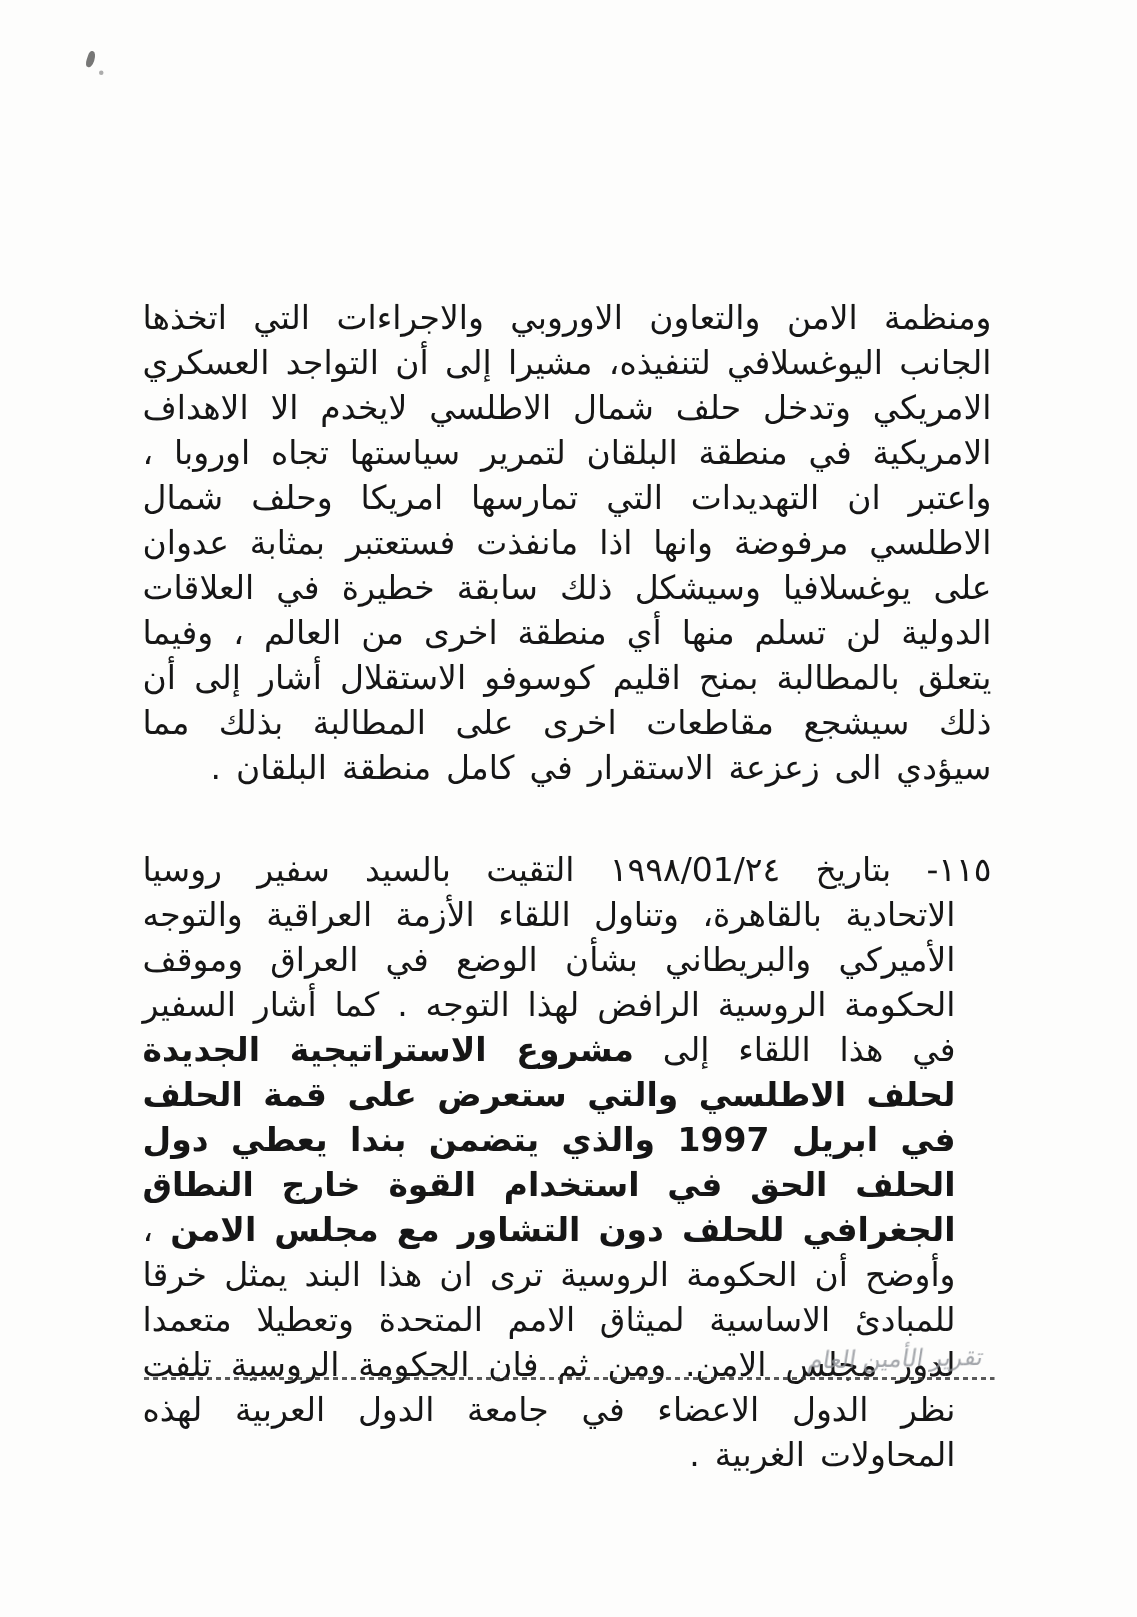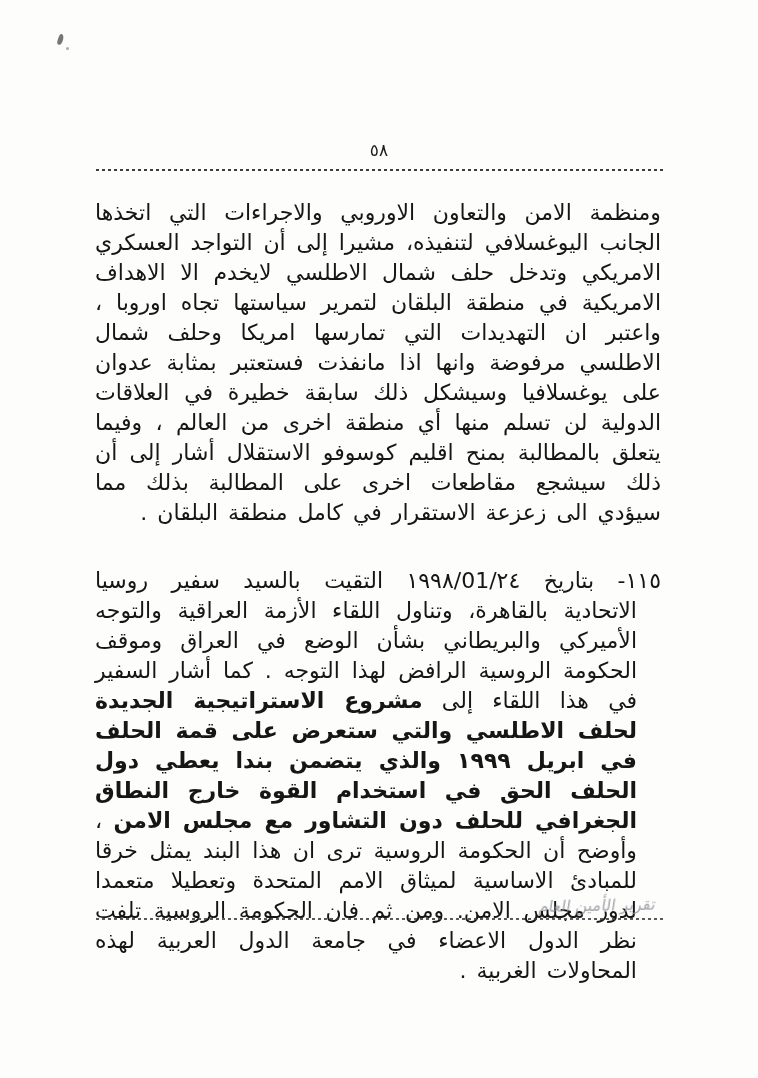--- a/index.html
+++ b/index.html
@@ -103,31 +103,27 @@
   }
 </style>
 </head>
 <body>
 
 <div class="page">
 
   <div class="speck"></div>
   <div class="speck2"></div>
 
-  <header class="page-header">
-    <div class="page-number">٥٨</div>
-    <div class="rule top-rule"></div>
-  </header>
 
   <main class="body-text">
     <p class="para">ومنظمة الامن والتعاون الاوروبي والاجراءات التي اتخذها الجانب اليوغسلافي لتنفيذه، مشيرا إلى أن التواجد العسكري الامريكي وتدخل حلف شمال الاطلسي لايخدم الا الاهداف الامريكية في منطقة البلقان لتمرير سياستها تجاه اوروبا ، واعتبر ان التهديدات التي تمارسها امريكا وحلف شمال الاطلسي مرفوضة وانها اذا مانفذت فستعتبر بمثابة عدوان على يوغسلافيا وسيشكل ذلك سابقة خطيرة في العلاقات الدولية لن تسلم منها أي منطقة اخرى من العالم ، وفيما يتعلق بالمطالبة بمنح اقليم كوسوفو الاستقلال أشار إلى أن ذلك سيشجع مقاطعات اخرى على المطالبة بذلك مما سيؤدي الى زعزعة الاستقرار في كامل منطقة البلقان .</p>
 
     <p class="para hanging">
       <span>١١٥- بتاريخ ١٩٩٨/01/٢٤ التقيت بالسيد سفير روسيا الاتحادية بالقاهرة، وتناول اللقاء الأزمة العراقية والتوجه الأميركي والبريطاني بشأن الوضع في العراق وموقف الحكومة الروسية الرافض لهذا التوجه . كما أشار السفير في هذا اللقاء إلى </span>
-      <span class="emphasis">مشروع الاستراتيجية الجديدة لحلف الاطلسي والتي ستعرض على قمة الحلف في ابريل ١٩٩٩ والذي يتضمن بندا يعطي دول الحلف الحق في استخدام القوة خارج النطاق الجغرافي للحلف دون التشاور مع مجلس الامن</span>
+      <span class="emphasis">مشروع الاستراتيجية الجديدة لحلف الاطلسي والتي ستعرض على قمة الحلف في ابريل 1997 والذي يتضمن بندا يعطي دول الحلف الحق في استخدام القوة خارج النطاق الجغرافي للحلف دون التشاور مع مجلس الامن</span>
       <span> ، وأوضح أن الحكومة الروسية ترى ان هذا البند يمثل خرقا للمبادئ الاساسية لميثاق الامم المتحدة وتعطيلا متعمدا لدور مجلس الامن.  ومن ثم فان الحكومة الروسية تلفت نظر الدول الاعضاء في جامعة الدول العربية لهذه المحاولات الغربية .</span>
     </p>
   </main>
 
   <footer class="page-footer">
     <div class="footer-note">تقرير الأمين العام</div>
     <div class="rule bottom-rule"></div>
   </footer>
 
 </div>

